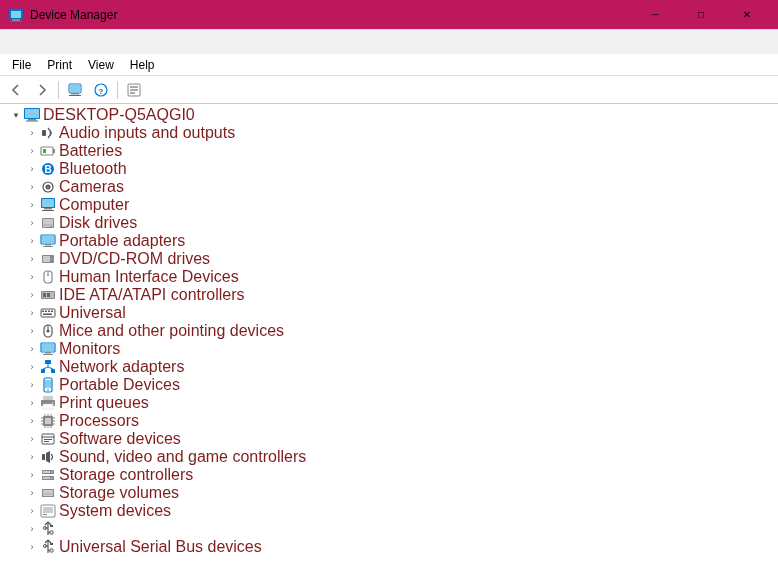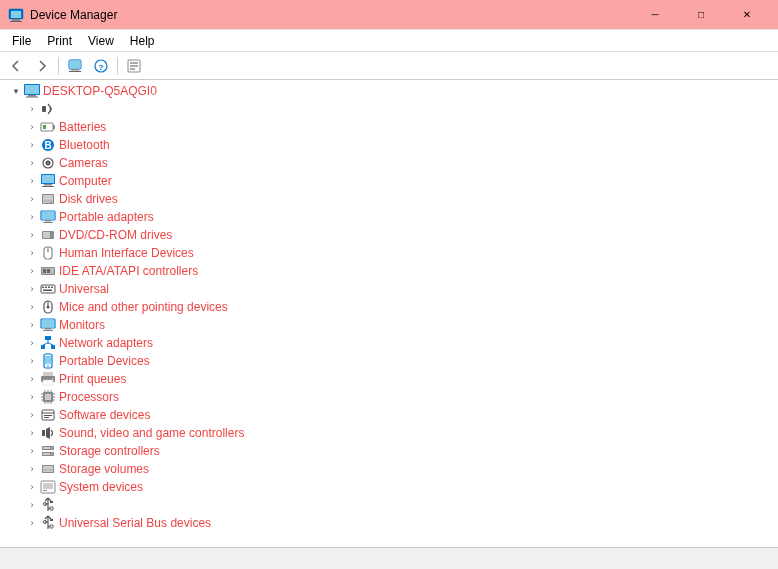--- a/index.html
+++ b/index.html
@@ -7,21 +7,21 @@
       font-family: 'Segoe UI', Tahoma, Geneva, Verdana, sans-serif;
       font-size: 12px;
       background: #f0f0f0;
       width: 778px;
       height: 569px;
       overflow: hidden;
     }
 
     
     .title-bar {
-      background: #fca5a5;
+      background: #be185d;
       height: 30px;
       display: flex;
       align-items: center;
       padding: 12px 8px;
       border-bottom: 1px solid #e0e0e0;
       user-select: none;
     }
     .title-bar-icon {
       width: 16px;
       height: 16px;
@@ -49,20 +49,21 @@
     }
 
     
     .menu-bar {
       background: #fff;
       height: 22px;
       display: flex;
       align-items: center;
       padding: 0 4px;
       border-bottom: 1px solid #e0e0e0;
+      margin-top: 24px;
     }
     .menu-item {
       padding: 2px 8px;
       font-size: 12px;
       cursor: pointer;
       height: 100%;
       display: flex;
       align-items: center;
     }
 
@@ -146,22 +147,22 @@
       width: 16px;
       height: 16px;
       margin-right: 3px;
       display: inline-flex;
       align-items: center;
       justify-content: center;
       flex-shrink: 0;
       font-size: 12px;
     }
     .item-label {
-      font-size: 12px;
-      color: #ef4444;
+      font-size: 16px;
+      color: #7f1d1d;
     }
 
     
     .icon-computer { color: #0078d7; }
     .icon-audio { color: #444; }
     .icon-battery { color: #888; }
     .icon-bluetooth { color: #0078d7; }
     .icon-camera { color: #555; }
     .icon-disk { color: #888; }
     .icon-display { color: #0078d7; }
@@ -277,20 +278,21 @@
 
         <div class="tree-item" style="padding-left:20px;">
           <span class="expand-btn">›</span>
           <span class="item-icon icon-audio">
             <svg width="16" height="16" viewBox="0 0 16 16">
               <rect x="2" y="5" width="4" height="6" rx="1" fill="#555"></rect>
               <path d="M8,3 Q13,8 8,13" fill="none" stroke="#555" stroke-width="1.2"></path>
               <path d="M10,5 Q13,8 10,11" fill="none" stroke="#555" stroke-width="1"></path>
             </svg>
           </span>
+          <span class="item-label">Audio inputs and outputs</span>
         </div>
 
         <div class="tree-item" style="padding-left:20px;">
           <span class="expand-btn">›</span>
           <span class="item-icon icon-battery">
             <svg width="16" height="16" viewBox="0 0 16 16">
               <rect x="1" y="4" width="12" height="8" rx="1" fill="none" stroke="#888" stroke-width="1.2"></rect>
               <rect x="13" y="6" width="2" height="4" rx="0.5" fill="#888"></rect>
               <rect x="3" y="6" width="3" height="4" fill="#4a4"></rect>
             </svg>

